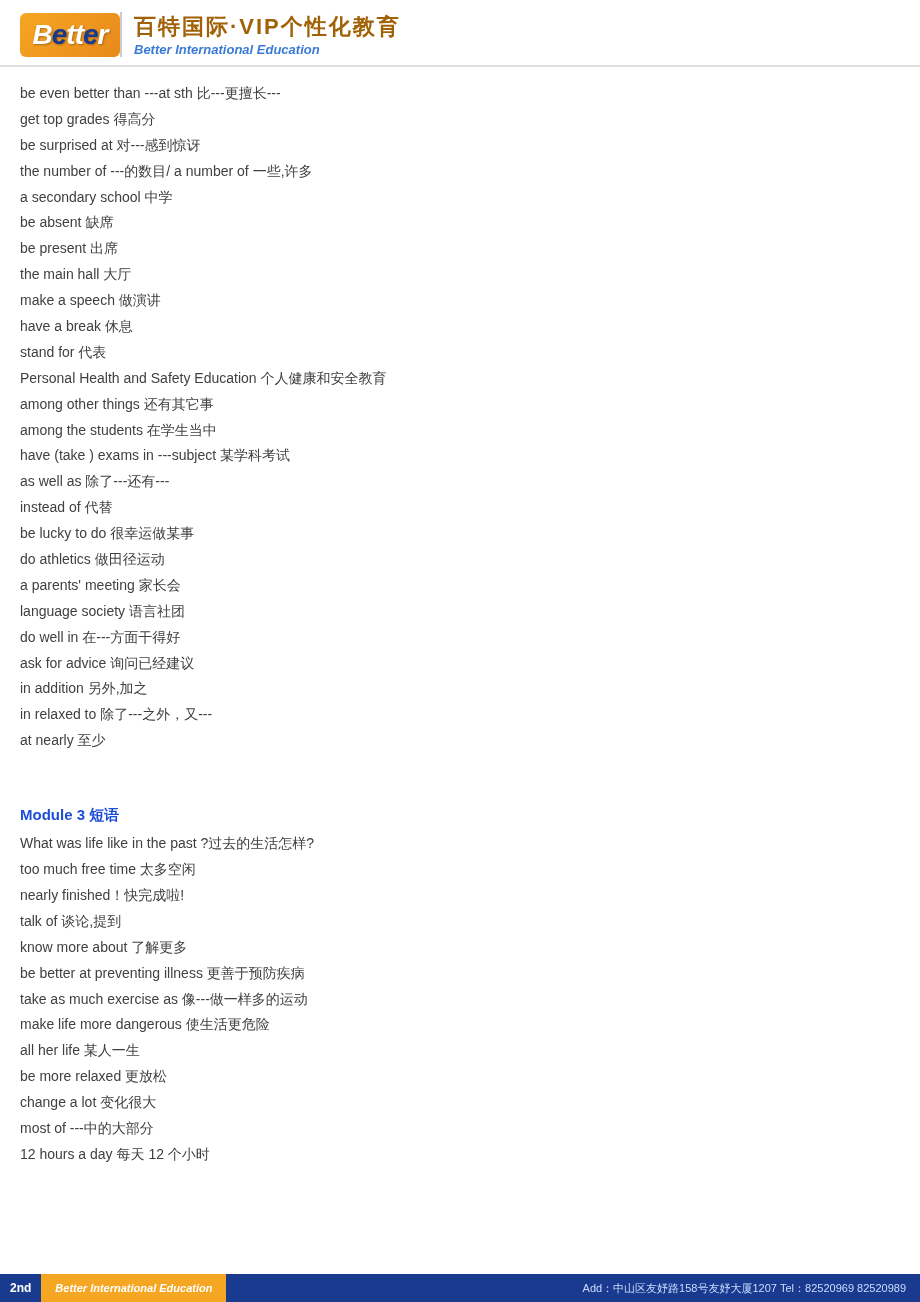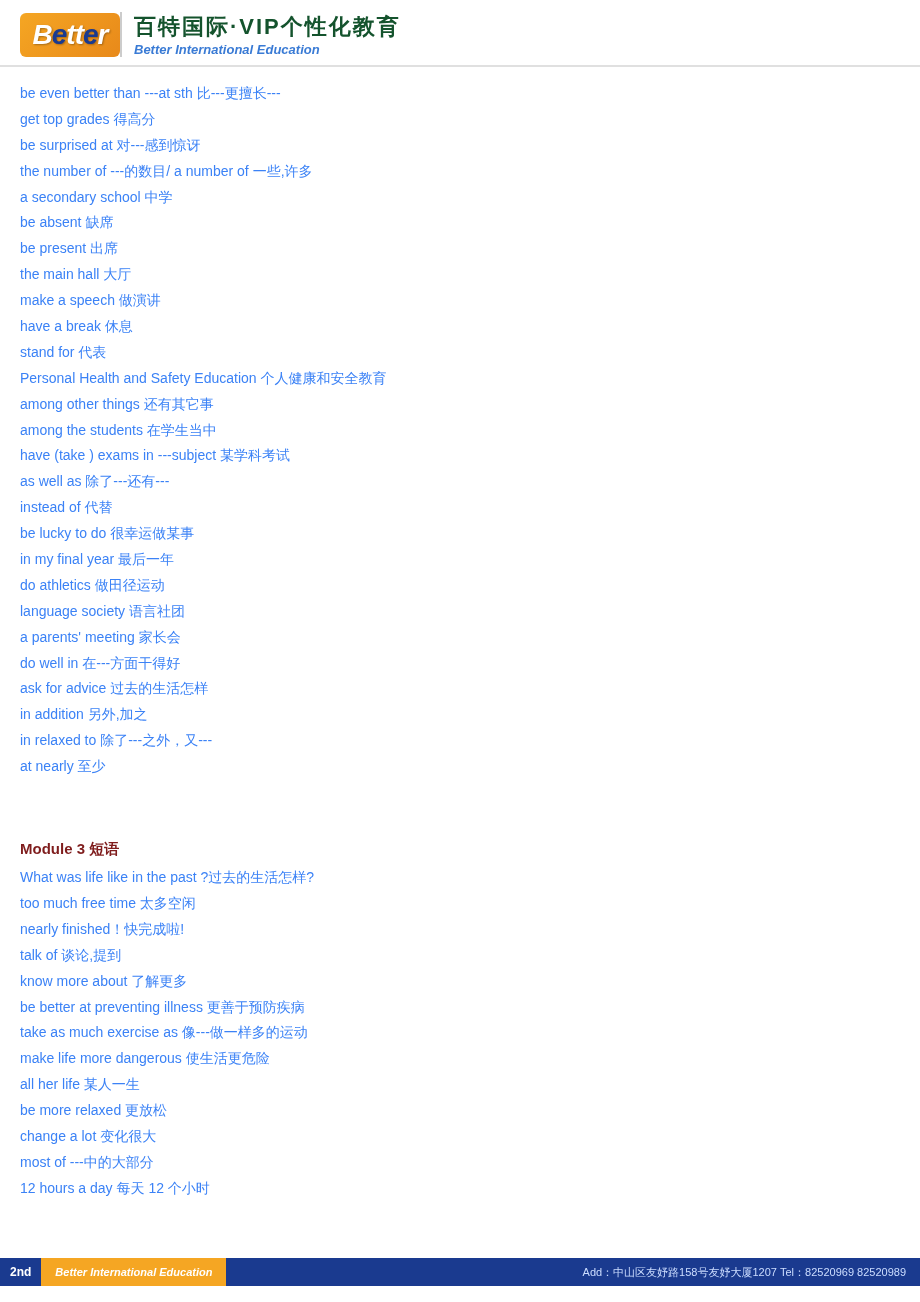--- a/index.html
+++ b/index.html
@@ -31,51 +31,51 @@
     .logo-text-block {
       border-left: 2px solid #cccccc;
       padding-left: 12px;
       display: flex;
       flex-direction: column;
       justify-content: center;
     }
     .logo-main-text {
       font-size: 22px;
       font-weight: bold;
-      color: #14532d;
+      color: #a16207;
       letter-spacing: 2px;
       text-align: right;
     }
     .logo-sub-text {
       font-size: 13px;
       color: #3a7bd5;
       font-style: italic;
       font-weight: bold;
     }
     .content {
       padding: 4px 20px 60px 20px;
       line-height: 1.9;
     }
     .phrase-line {
       display: block;
       font-size: 14px;
-      color: #3b82f6;
+      color: #404040;
       line-height: 1.85;
     }
     .module-title {
       font-size: 15px;
       font-weight: bold;
-      color: #7f1d1d;
-      margin-top: 28px;
+      color: #1d4ed8;
+      margin-top: 20px;
       margin-bottom: 2px;
       display: block;
     }
     .footer {
       position: fixed;
-      bottom: 16px;
+      bottom: 0;
       left: 0;
       width: 920px;
       height: 28px;
       display: flex;
       align-items: center;
       background: #f0f0f0;
     }
     .footer-left {
       background: #1a3a8f;
       color: #ffffff;
@@ -165,26 +165,25 @@
       <span class="phrase-line">make a speech  做演讲</span>
       <span class="phrase-line">have a break  休息</span>
       <span class="phrase-line">stand for  代表</span>
       <span class="phrase-line">Personal Health and Safety Education  个人健康和安全教育</span>
       <span class="phrase-line">among other things  还有其它事</span>
       <span class="phrase-line">among the students  在学生当中</span>
       <span class="phrase-line">have (take ) exams in ---subject 某学科考试</span>
       <span class="phrase-line">as well as  除了---还有---</span>
       <span class="phrase-line">instead of  代替</span>
       <span class="phrase-line">be lucky to do  很幸运做某事</span>
-      <span class="phrase-line">in my final year  最后一年</span>
       <span class="phrase-line">do athletics  做田径运动</span>
+      <span class="phrase-line">a parents'  meeting  家长会</span>
       <span class="phrase-line">language society  语言社团</span>
-      <span class="phrase-line">a parents'  meeting  家长会</span>
       <span class="phrase-line">do well in  在---方面干得好</span>
-      <span class="phrase-line">ask for advice  过去的生活怎样</span>
+      <span class="phrase-line">ask for advice  询问已经建议</span>
       <span class="phrase-line">in addition  另外,加之</span>
       <span class="phrase-line">in relaxed to 除了---之外，又---</span>
       <span class="phrase-line">at nearly  至少</span>
     </div>
   <br>
   <span class="module-title">Module 3  短语</span>
   <div id="phrases-module3">
       <span class="phrase-line">What was life like in the past ?过去的生活怎样?</span>
       <span class="phrase-line">too much free time  太多空闲</span>
       <span class="phrase-line">nearly finished！快完成啦!</span>

